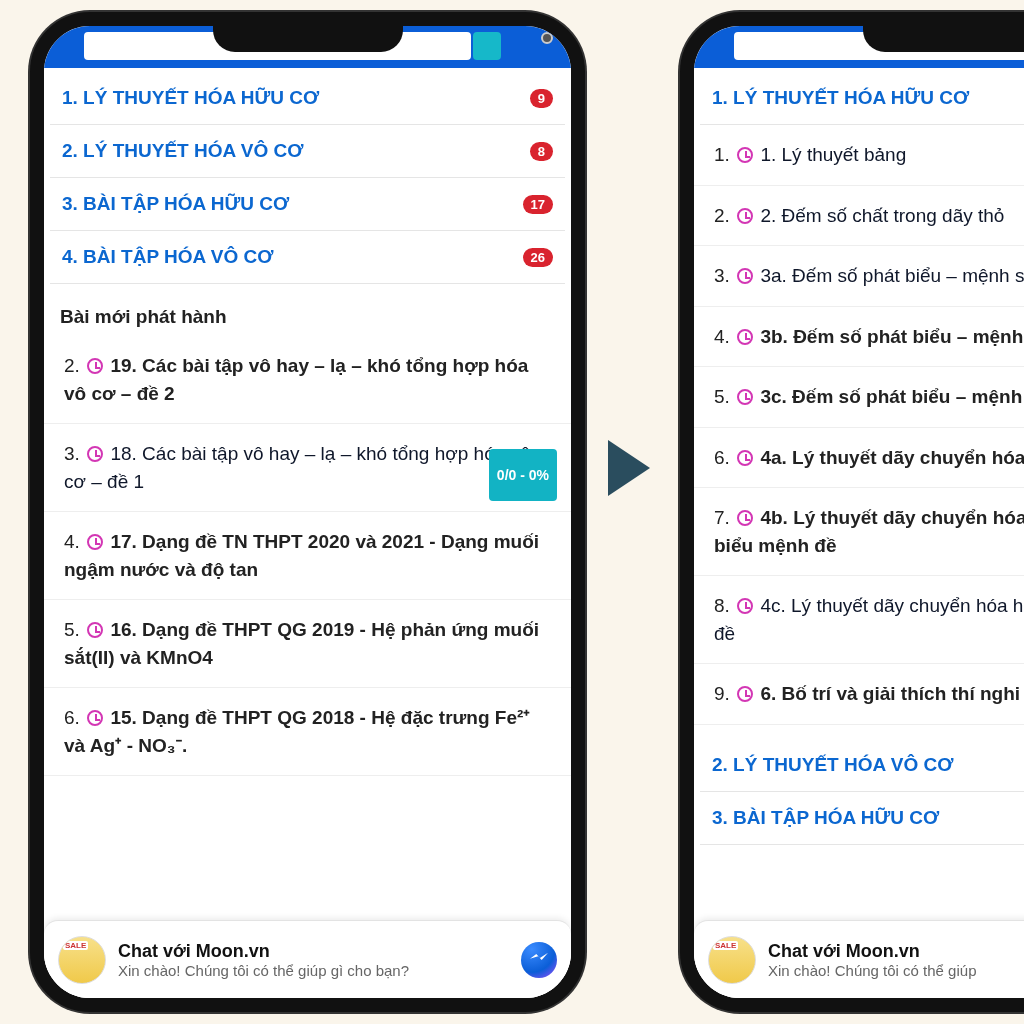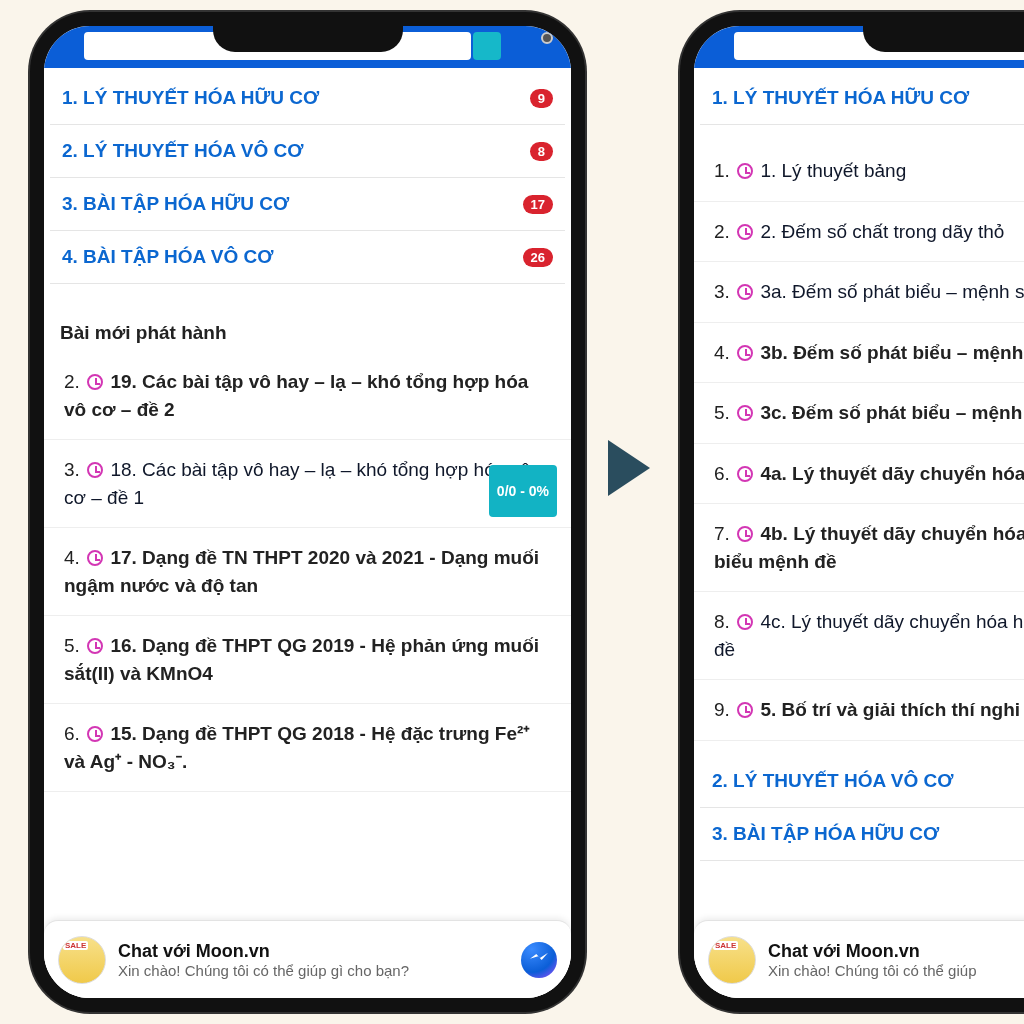--- a/index.html
+++ b/index.html
@@ -57,21 +57,21 @@
     background:#555; border:2px solid #ccc;
   }
 
   .screen {
     position: absolute;
     top: 42px; left: 0; right: 0; bottom: 0;
     background: #fff;
     overflow: hidden;
   }
 
-  .cat-list { margin: 4px 6px 16px 6px; }
+  .cat-list { margin: 4px 6px 0 6px; }
   .cat {
     display: flex; align-items: center; justify-content: space-between;
     padding: 15px 12px;
     border-bottom: 1px solid #e5e5e5;
     font-size: 19px;
     font-weight: 700;
     color: #0b67d0;
     cursor: pointer;
   }
   .badge {
@@ -296,21 +296,21 @@
         <span class="title-strong">4b. Lý thuyết dãy chuyển hóa chữ kết hợp phát biểu mệnh đề</span>
       </div>
       <div class="item">
         <span class="idx">8.</span>
         <span class="clock"></span>
         <span class="title-weak">4c. Lý thuyết dãy chuyển hóa hợp phát biểu mệnh đề</span>
       </div>
       <div class="item">
         <span class="idx">9.</span>
         <span class="clock"></span>
-        <span class="title-strong">5. Bố trí và giải thích thí nghi</span>
+        <span class="title-strong">6. Bố trí và giải thích thí nghi</span>
       </div>
     </div>
 
     <div class="cat-list" style="margin-top:14px">
       <div class="cat">
         <span>2. LÝ THUYẾT HÓA VÔ CƠ</span>
       </div>
       <div class="cat">
         <span>3. BÀI TẬP HÓA HỮU CƠ</span>
       </div>

